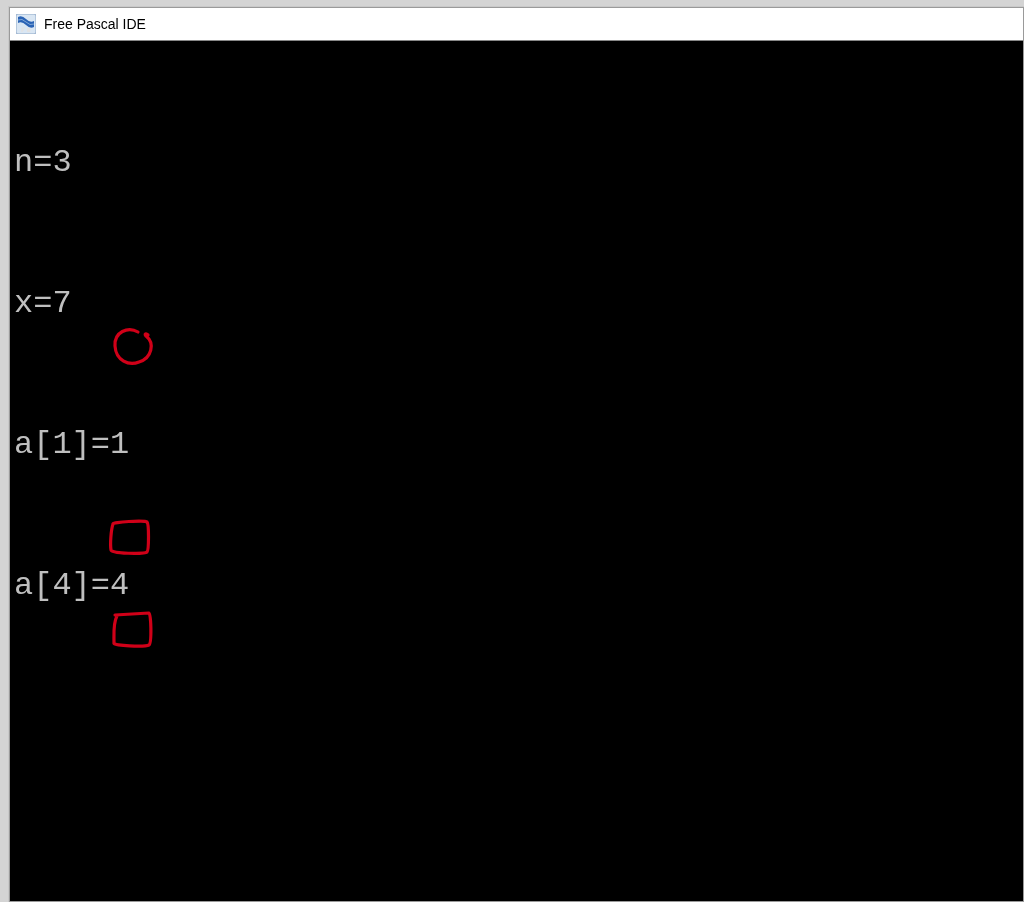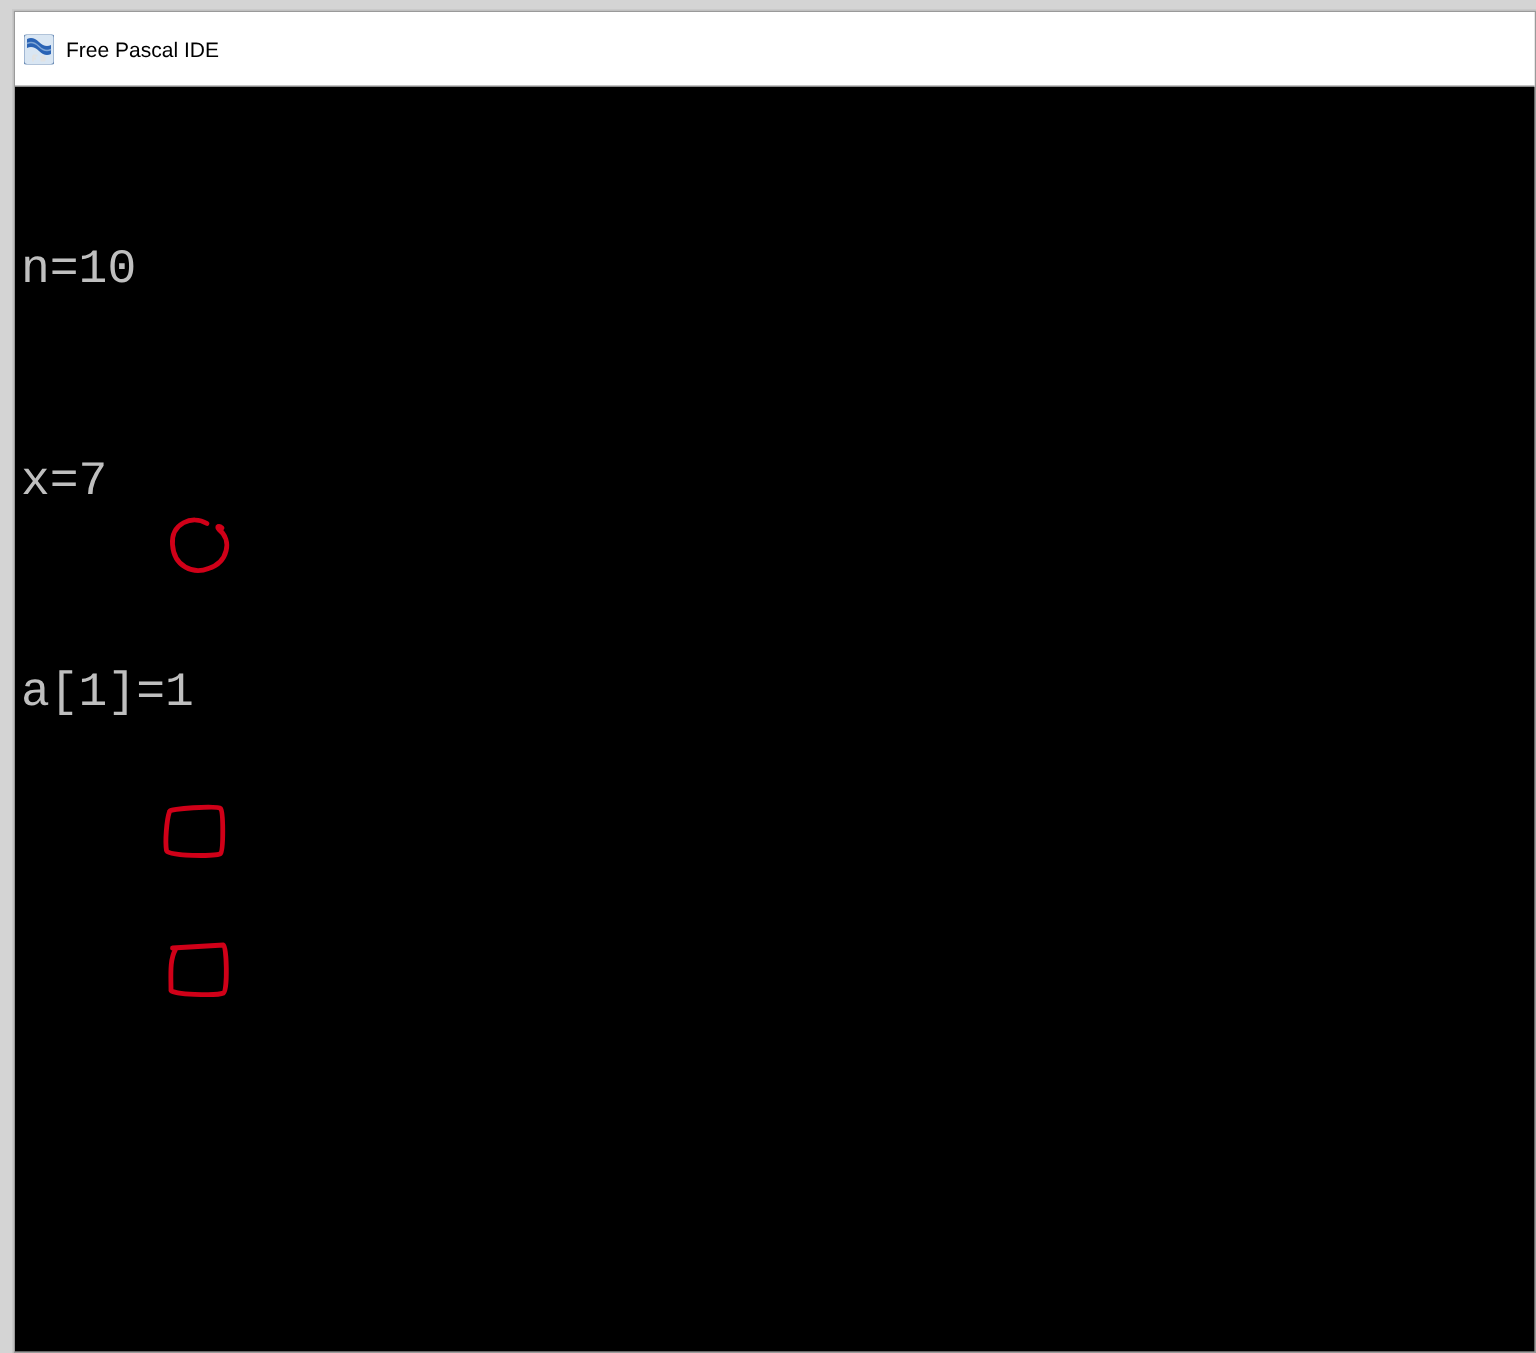--- a/index.html
+++ b/index.html
@@ -17,21 +17,21 @@
       top: 7px;
       width: 1015px;
       height: 895px;
       background: #fff;
       border: 1px solid #9a9a9a;
       box-shadow: 0 0 0 1px rgba(0,0,0,0.05);
       display: flex;
       flex-direction: column;
     }
     .titlebar {
-      height: 50px;
+      height: 33px;
       background: #fff;
       border-bottom: 1px solid #888;
       display: flex;
       align-items: center;
       padding: 0 6px;
       gap: 8px;
       flex: 0 0 auto;
     }
     .app-icon {
       width: 20px;
@@ -79,23 +79,24 @@
         <path d="M2 6 Q6 4 10 8 Q14 12 18 10" stroke="#7fa6d6" stroke-width="1" fill="none"></path>
         <path d="M6 14 L6 18 M6 14 L9 14 M6 16 L8 16" stroke="#e2e2e2" stroke-width="1.2" fill="none"></path>
         <path d="M11 14 L11 18 L14 18 Q15 16 14 14 Z" fill="#e2e2e2"></path>
         <rect x="0" y="0" width="20" height="20" fill="none" stroke="#6d8db6" stroke-width="0.7" rx="2"></rect>
       </svg>
     </span>
     <span class="title-text">Free Pascal IDE</span>
   </div>
 
   <div class="console">
-    <span class="line">n=10</span>
+    <span class="line">n=3</span>
     <span class="line">x=7</span>
     <span class="line">a[1]=1</span>
+    <span class="line">a[4]=4</span>
     
     
     
     
     
     
     
 
     
     <div class="annot" style="left:96px; top:193px;">

